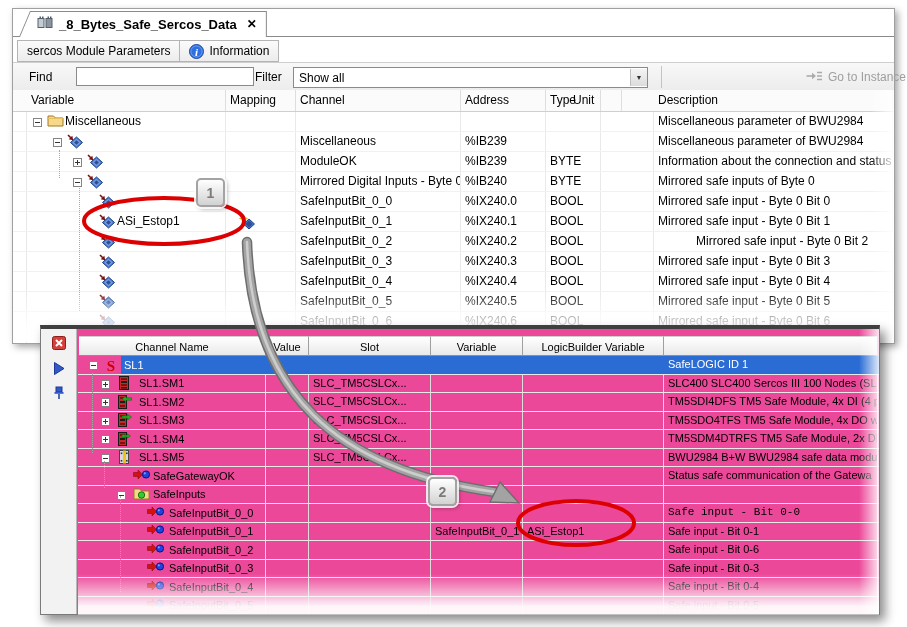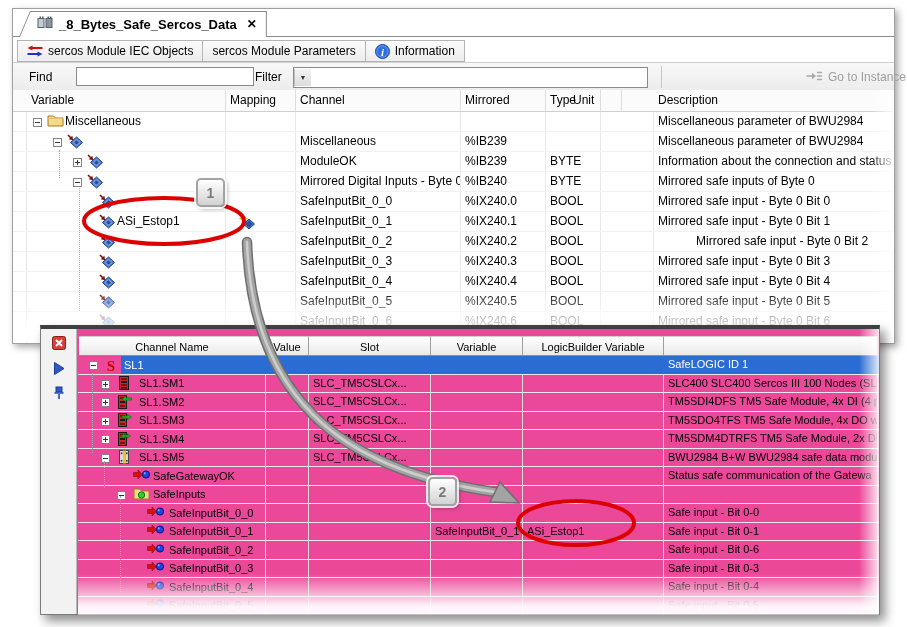--- a/index.html
+++ b/index.html
@@ -104,66 +104,58 @@
                 <rect x="10.5" y="0.5" width="1.5" height="2" fill="#55606a"></rect>
                 <rect x="13" y="0.5" width="1.5" height="2" fill="#55606a"></rect>
               </svg></span>
           <span>_8_Bytes_Safe_Sercos_Data</span>
           <span class="doc-close">✕</span>
         </div>
       </div>
     </div>
     <div class="subtabs" id="subtabs">
         <div class="subtab">
-          <div class="icn" style="display: inline-flex;">
-            <svg width="16" height="12" viewBox="0 0 16 12">
-              <polygon points="0.5,3 5.5,0.5 5.5,2 15.5,2 15.5,4 5.5,4 5.5,5.5" fill="#cc1111"></polygon>
-              <polygon points="15.5,9 10.5,6.5 10.5,8 0.5,8 0.5,10 10.5,10 10.5,11.5" fill="#2233bb"></polygon>
-            </svg>
-          </div>
-          <div>sercos Module IEC Objects</div>
-        </div>
-        <div class="subtab">
           <div>sercos Module Parameters</div>
         </div>
         <div class="subtab">
           <div class="icn" style="display: inline-flex;">
             <svg width="15" height="15" viewBox="0 0 15 15">
               <circle cx="7.5" cy="7.5" r="7" fill="#2f6fe0" stroke="#1a49a0"></circle>
               <circle cx="7.5" cy="7.5" r="5.6" fill="none" stroke="#7fa8ef" opacity="0.8"></circle>
               <text x="7.5" y="11.5" text-anchor="middle" font-family="Liberation Serif,serif" font-size="11" font-weight="bold" font-style="italic" fill="#fff">i</text>
             </svg>
           </div>
           <div>Information</div>
         </div>
       </div>
     <div class="toolbar">
       <span class="tb-label" style="left:16px">Find</span>
       <input class="tb-input" value="" style="">
       <span class="tb-label" style="left:242px">Filter</span>
       <div class="combo">
+        <span class="val">Show all</span>
         <span class="btn">▼</span>
       </div>
       <div class="tsep"></div>
       <div class="tbtn" style="left:793px">
         <span class="icn"><svg width="17" height="12" viewBox="0 0 17 12">
               <path d="M0.5,6 L6,6" stroke="#aaaaaa" stroke-width="1.6"></path>
               <polygon points="6,2.8 10,6 6,9.2" fill="#aaaaaa"></polygon>
               <path d="M11,2.5 h5 M11,6 h5 M11,9.5 h5" stroke="#aaaaaa" stroke-width="1.5"></path>
             </svg></span>
         <span>Go to Instance</span>
       </div>
     </div>
     <div class="io-grid">
       <div class="io-rule"></div>
       <div class="io-head" id="io-head">
           <div class="c" style="left: 14px; width: 199px;">Variable</div>
           <div class="c" style="left: 213px; width: 70px;">Mapping</div>
           <div class="c" style="left: 283px; width: 165px;">Channel</div>
-          <div class="c" style="left: 448px; width: 85px;">Mirrored</div>
+          <div class="c" style="left: 448px; width: 85px;">Address</div>
           <div class="c" style="left: 533px; width: 55px;">Type</div>
           <div class="c" style="left: 556px; width: 53px;">Unit</div>
           <div class="c" style="left: 641px; width: 239px;">Description</div>
         </div>
       <div class="io-rows" id="io-rows">
           <div class="iorow">
             <div class="c" style="left: 14px; width: 199px; padding: 0px;">
               <div class="texp" style="left: 6px;"><svg width="9" height="9" viewBox="0 0 9 9">
                   <rect x="0.5" y="0.5" width="8" height="8" fill="#fff" stroke="#848484"></rect>
                   <path d="M2,4.5 h5" stroke="#333" stroke-width="1"></path>
@@ -566,21 +558,21 @@
                   <polygon points="0.5,3.5 5,3.5 5,1 9.5,5.5 5,10 5,7.5 0.5,7.5" fill="#d41111" stroke="#7a0707" stroke-width="0.5"></polygon>
                   <circle cx="13" cy="5.5" r="3.6" fill="#2244dd" stroke="#001488"></circle>
                   <circle cx="11.8" cy="4.3" r="1.1" fill="#7f9bff"></circle>
                 </svg></div>
               <div class="tlabel" style="left: 90px; top: 2.5px;">SafeInputBit_0_0</div>
             </div>
             <div class="c" style="left: 188px; width: 43px;"><span></span></div>
             <div class="c" style="left: 231px; width: 122px;"><span></span></div>
             <div class="c" style="left: 353px; width: 92px;"><span></span></div>
             <div class="c" style="left: 445px; width: 141px;"><span></span></div>
-            <div class="c" style="left: 586px; width: 214px;"><span>Safe input - Bit 0-0</span></div>
+            <div class="c" style="left: 586px; width: 214px; font-family: Liberation Mono, monospace;"><span>Safe input - Bit 0-0</span></div>
           </div>
           <div class="slrow">
             <div class="c" style="left: 1px; width: 187px; padding: 0px;">
               <div class="ticon" style="left: 68px; top: 1.5px;"><svg width="17" height="11" viewBox="0 0 17 11">
                   <polygon points="0.5,3.5 5,3.5 5,1 9.5,5.5 5,10 5,7.5 0.5,7.5" fill="#d41111" stroke="#7a0707" stroke-width="0.5"></polygon>
                   <circle cx="13" cy="5.5" r="3.6" fill="#2244dd" stroke="#001488"></circle>
                   <circle cx="11.8" cy="4.3" r="1.1" fill="#7f9bff"></circle>
                 </svg></div>
               <div class="tlabel" style="left: 90px; top: 2.5px;">SafeInputBit_0_1</div>
             </div>

